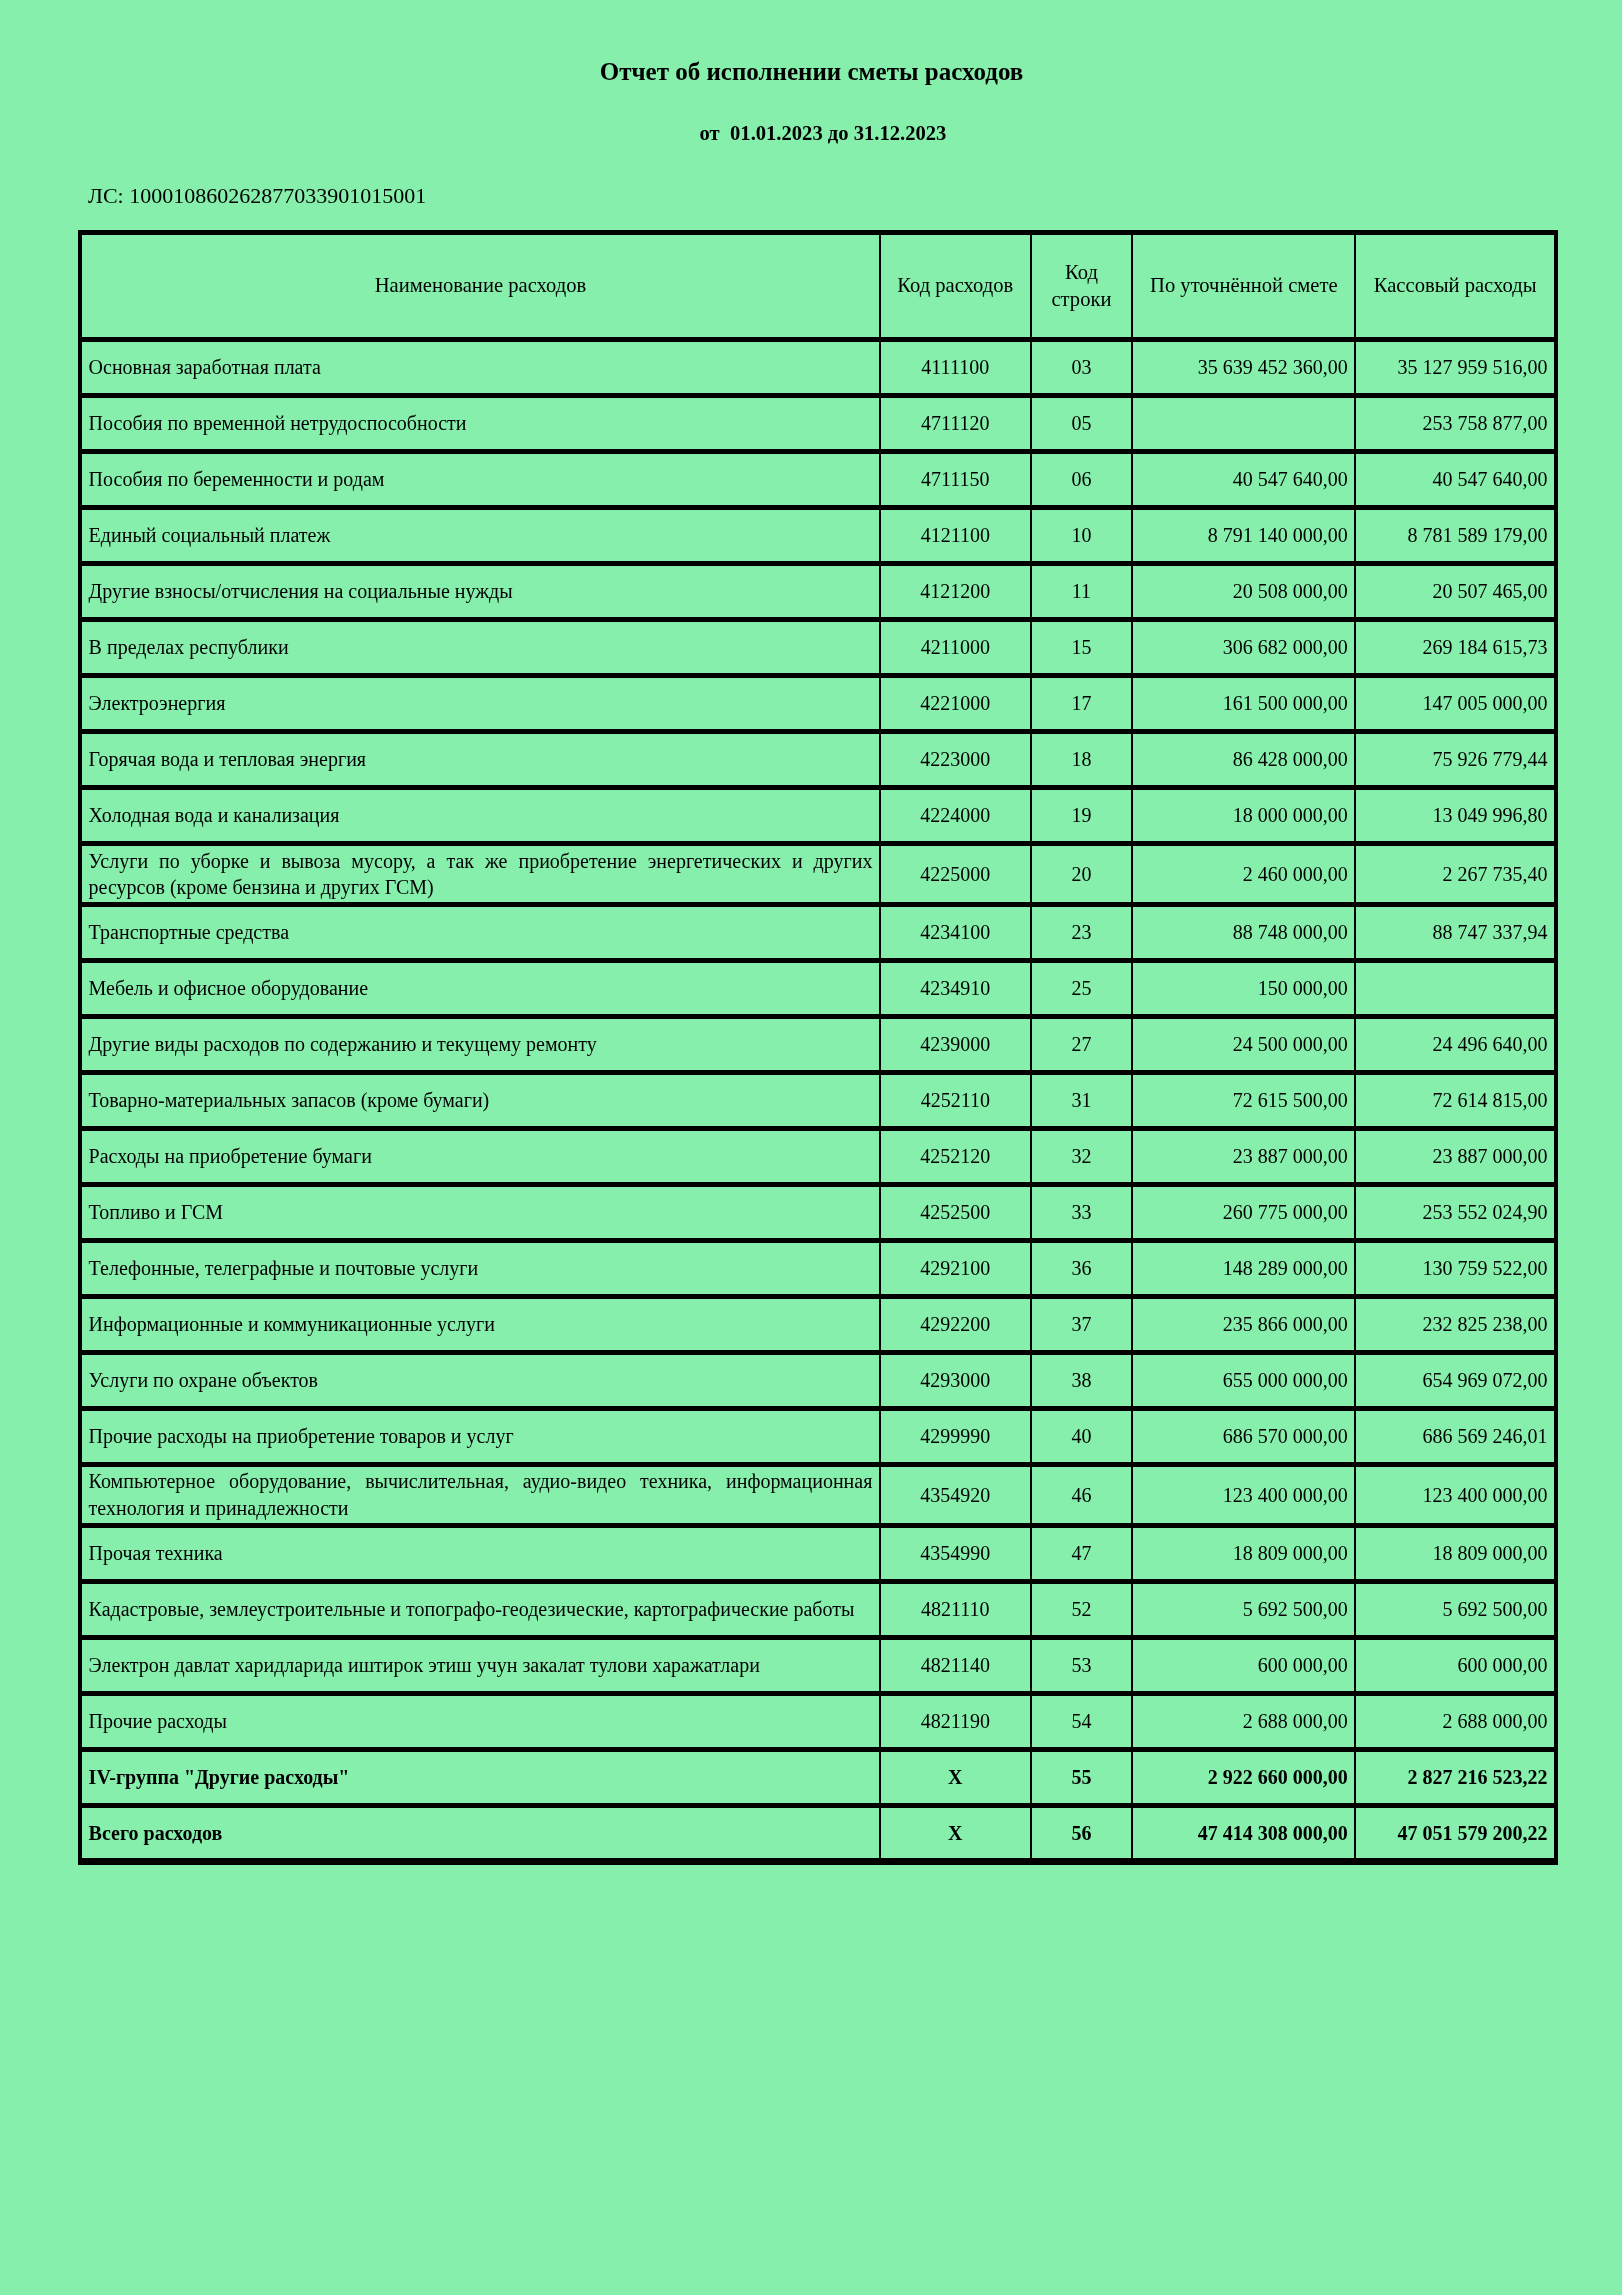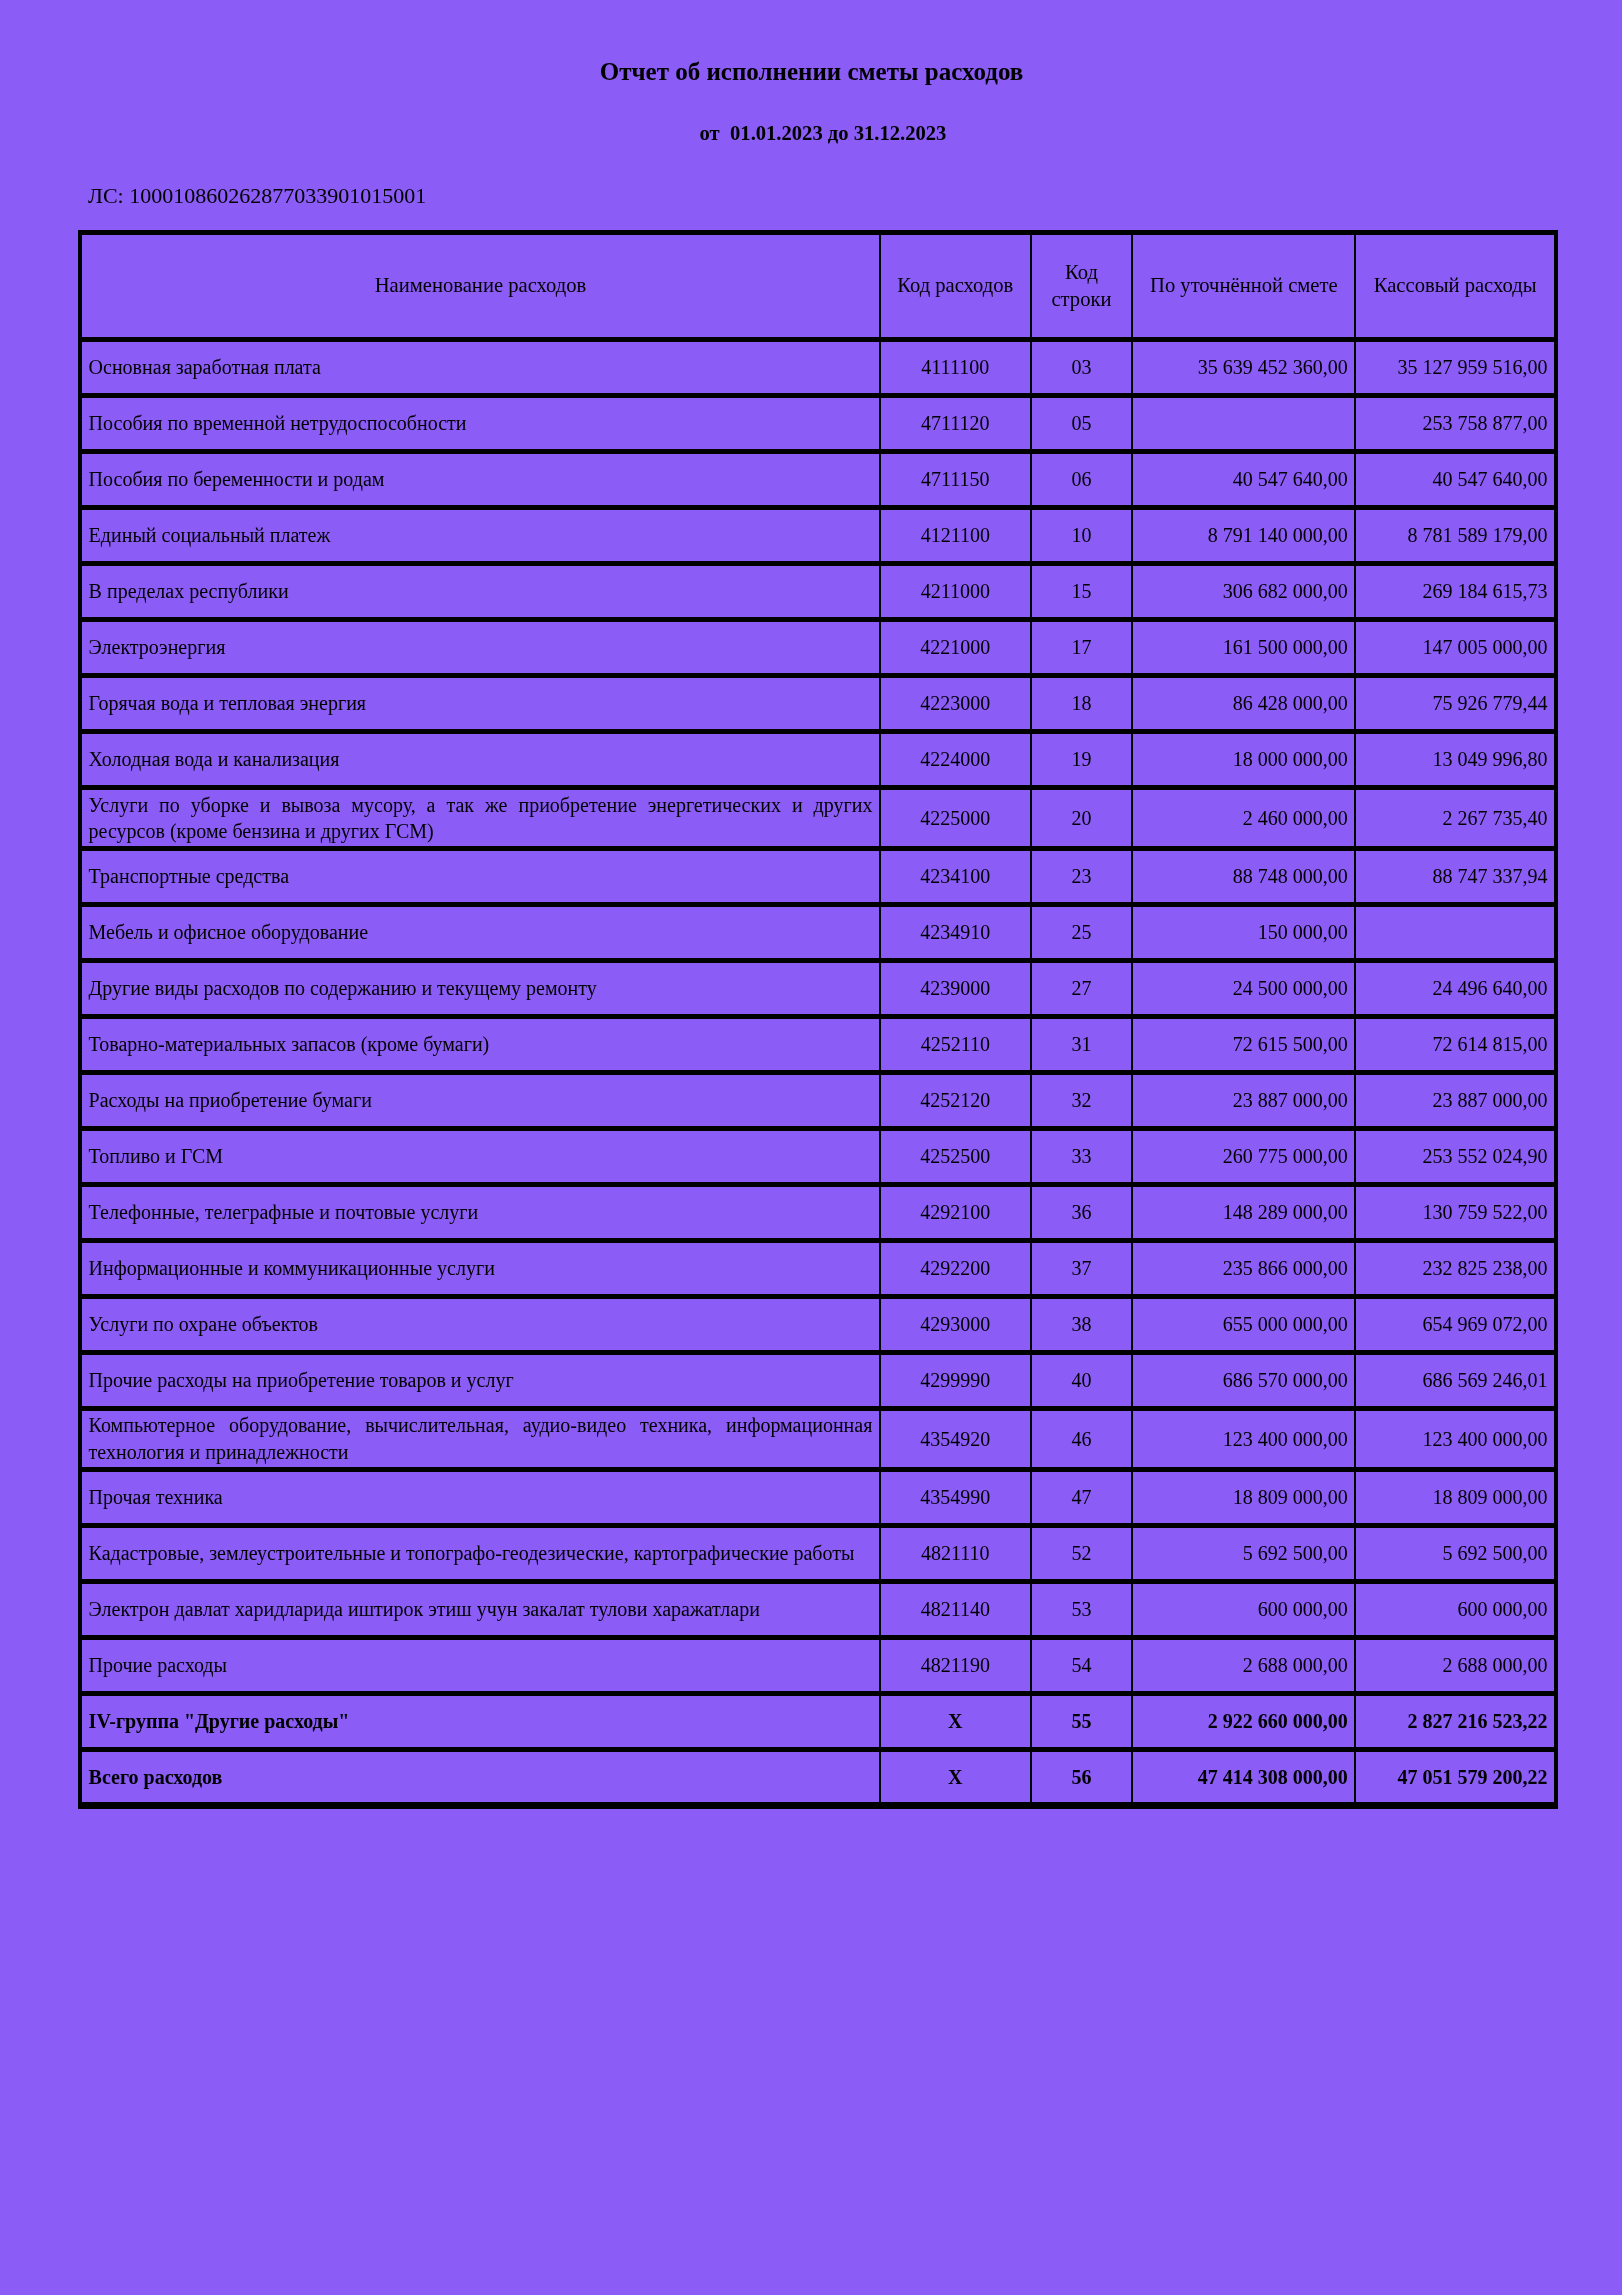--- a/index.html
+++ b/index.html
@@ -6,21 +6,21 @@
     margin: 0;
     padding: 0;
     background: #ffffff;
     color: #000000;
     font-family: "Liberation Serif", "DejaVu Serif", serif;
   }
   .page {
     position: relative;
     width: 1623px;
     height: 2295px;
-    background: #8b5cf6;
+    background: #86efac;
     overflow: hidden;
   }
   .title {
     padding-top: 58px;
     text-align: center;
     font-weight: bold;
     font-size: 25px;
     line-height: 1.1;
   }
   .subtitle {
@@ -138,20 +138,27 @@
     <td class="num cash">40 547 640,00</td>
   </tr>
         <tr>
     <td class="name">Единый социальный платеж</td>
     <td class="center">4121100</td>
     <td class="center">10</td>
     <td class="num smeta">8 791 140 000,00</td>
     <td class="num cash">8 781 589 179,00</td>
   </tr>
         <tr>
+    <td class="name">Другие взносы/отчисления на социальные нужды</td>
+    <td class="center">4121200</td>
+    <td class="center">11</td>
+    <td class="num smeta">20 508 000,00</td>
+    <td class="num cash">20 507 465,00</td>
+  </tr>
+        <tr>
     <td class="name">В пределах республики</td>
     <td class="center">4211000</td>
     <td class="center">15</td>
     <td class="num smeta">306 682 000,00</td>
     <td class="num cash">269 184 615,73</td>
   </tr>
         <tr>
     <td class="name">Электроэнергия</td>
     <td class="center">4221000</td>
     <td class="center">17</td>

